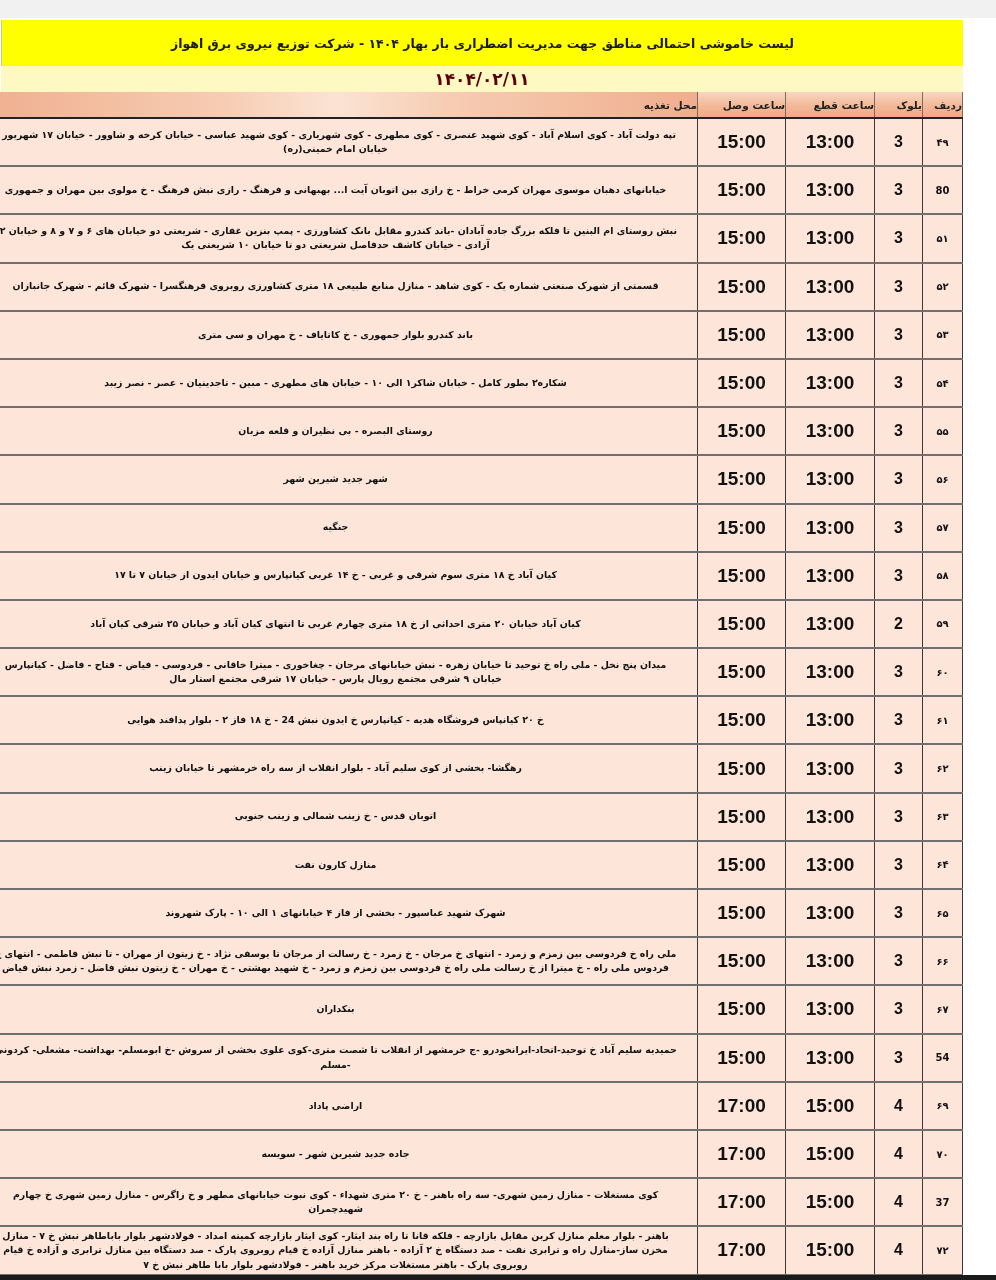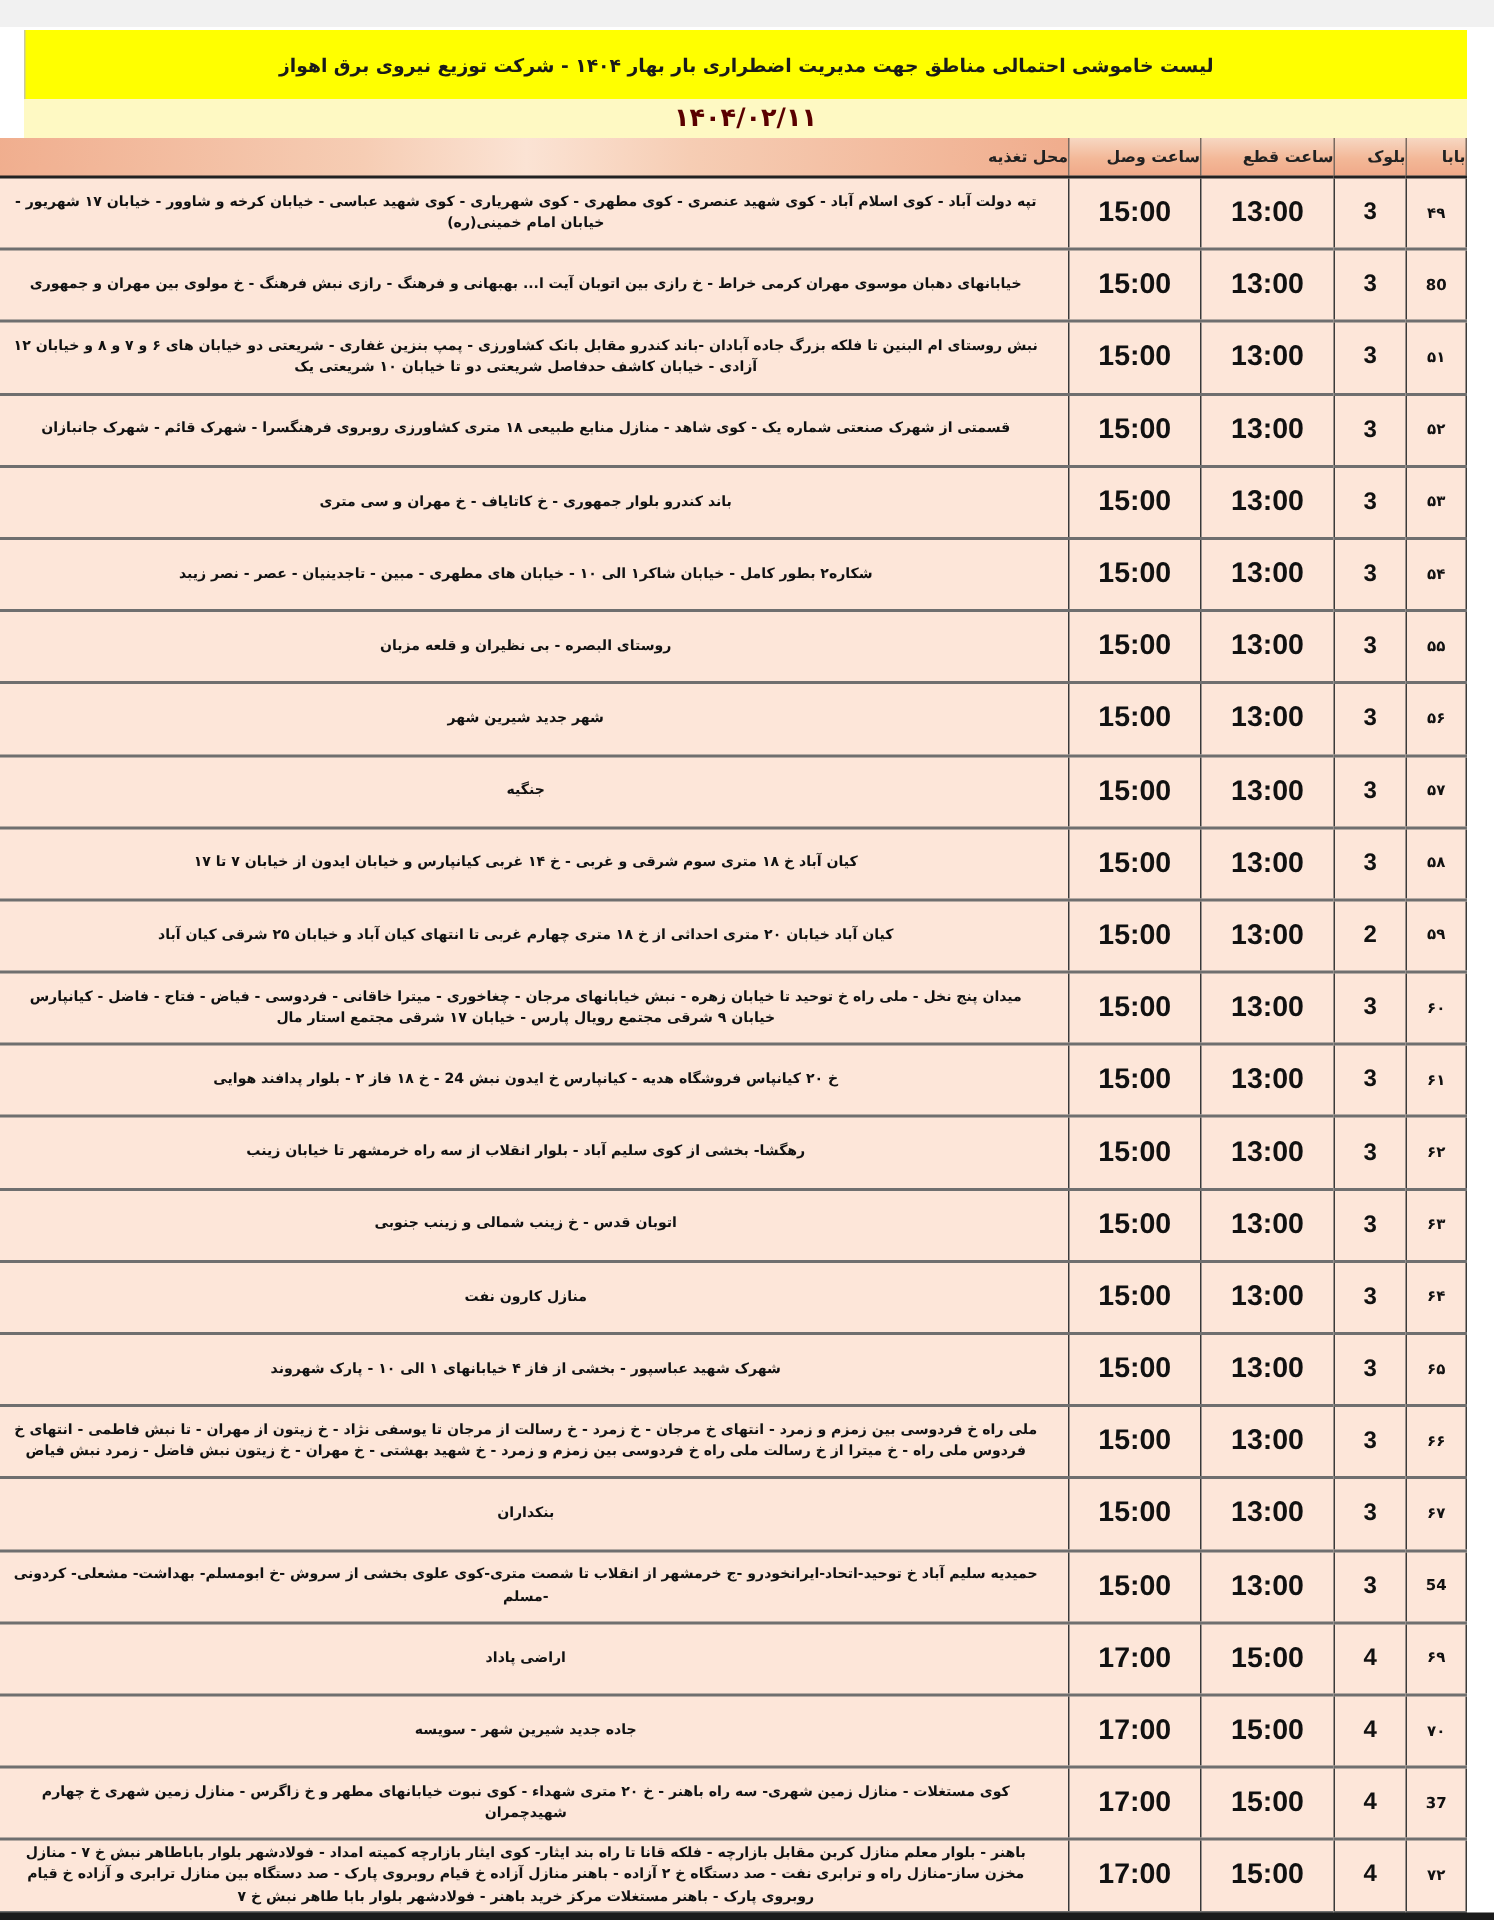--- a/index.html
+++ b/index.html
@@ -6,21 +6,21 @@
     html, body {
       width: 996px; height: 1280px; overflow: hidden;
       background: #ffffff;
       font-family: "DejaVu Sans", "Liberation Sans", sans-serif;
     }
     .topstrip {
       position: absolute; left: 0; top: 0; width: 996px; height: 18px;
       background: #f1f1f1;
     }
     .sheet {
-      position: absolute; left: 16px; top: 20px; width: 962px;
+      position: absolute; left: 1px; top: 20px; width: 962px;
       direction: rtl;
     }
     .title-band {
       height: 46px; background: #ffff00;
       display: flex; align-items: center; justify-content: center;
       font-size: 12.5px; font-weight: bold; color: #1a1a1a;
       border-left: 1px solid #c9c9a0;
     }
     .date-band {
       height: 26px; background: #fef9c3;
@@ -83,21 +83,21 @@
   <table>
     <colgroup>
       <col class="c-row">
         <col class="c-block">
         <col class="c-cut">
         <col class="c-on">
         <col class="c-loc">
     </colgroup>
     <thead>
       <tr>
-        <th>بابا</th>
+        <th>ردیف</th>
         <th>بلوک</th>
         <th>ساعت قطع</th>
         <th>ساعت وصل</th>
         <th class="loc-head">محل تغذیه</th>
       </tr>
     </thead>
     <tbody id="rows">
         <tr>
           <td class="num">۴۹</td>
           <td class="block">3</td>

